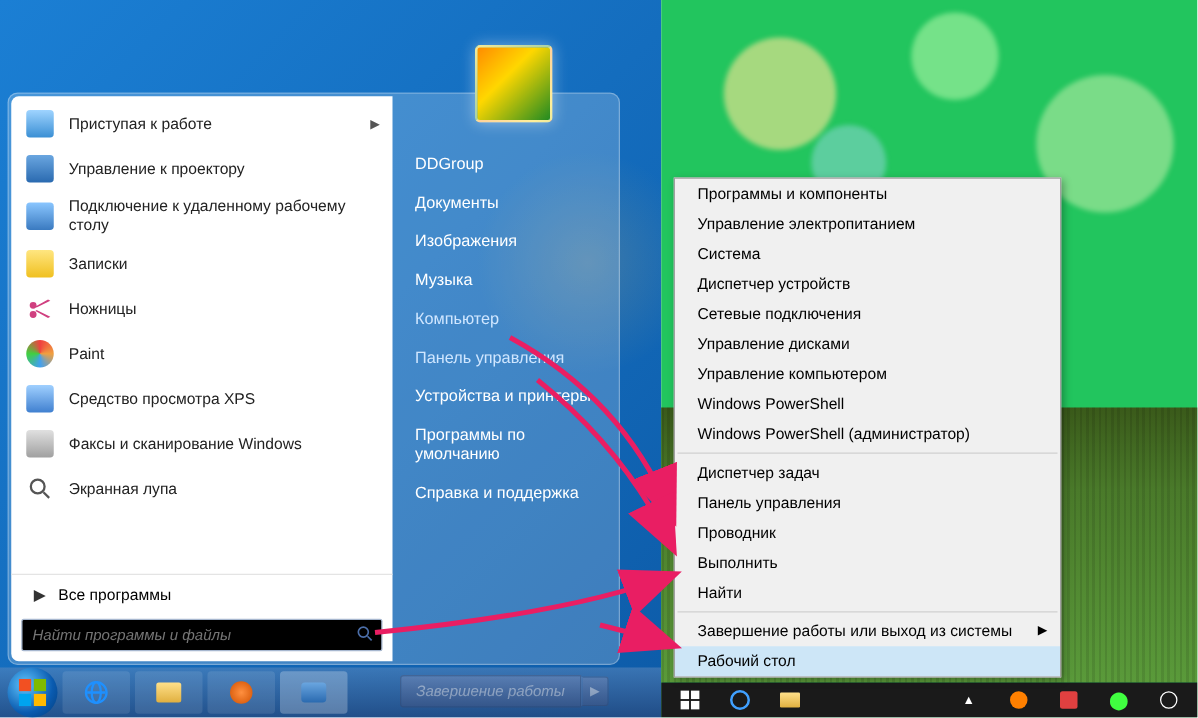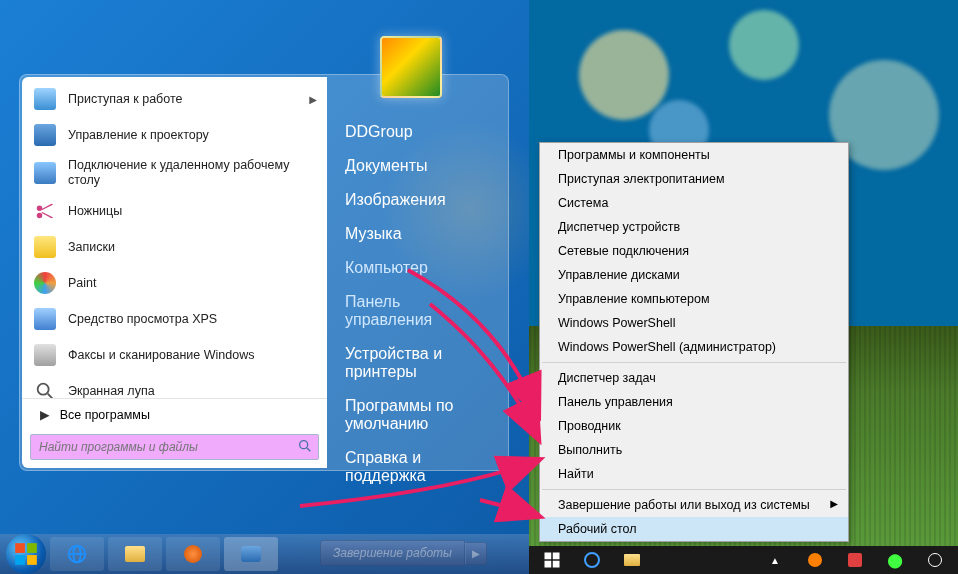--- a/index.html
+++ b/index.html
@@ -3,48 +3,48 @@
 <meta charset="utf-8">
 <style>
 * { margin: 0; padding: 0; box-sizing: border-box; font-family: "Segoe UI", Tahoma, sans-serif; }
 body { width: 958px; height: 574px; overflow: hidden; position: relative; }
 
 
 .win7 { position: absolute; left: 0; top: 0; width: 529px; height: 574px; background: linear-gradient(135deg, #1b7fd4, #0d5ba8); }
 .win7-bg-circles { position: absolute; inset: 0; opacity: 0.3; }
 .win7-bg-circles::before { content: ""; position: absolute; left: 380px; top: 120px; width: 180px; height: 180px; border-radius: 50%; background: radial-gradient(circle, rgba(255,200,100,0.6), transparent 70%); }
 
-.start-menu { position: absolute; left: 19px; top: 74px; width: 490px; height: 397px; background: rgba(255,255,255,0.2); border-radius: 8px; border: 1px solid rgba(255,255,255,0.3); display: flex; }
+.start-menu { position: absolute; left: 6px; top: 74px; width: 490px; height: 458px; background: rgba(255,255,255,0.2); border-radius: 8px; border: 1px solid rgba(255,255,255,0.3); display: flex; }
 .left-panel { width: 305px; background: #fff; border-radius: 6px 0 0 6px; margin: 2px 0 2px 2px; display: flex; flex-direction: column; }
 .prog-list { flex: 1; padding: 4px 2px; overflow: hidden; }
 .prog-item { display: flex; align-items: center; padding: 5px 8px; font-size: 12.5px; color: #222; cursor: default; min-height: 34px; }
 .prog-icon { width: 26px; height: 26px; margin-right: 10px; flex-shrink: 0; display: flex; align-items: center; justify-content: center; }
 .prog-label { flex: 1; line-height: 1.2; }
 .prog-arrow { color: #555; font-size: 10px; }
 .all-prog { border-top: 1px solid #e4e4e4; padding: 8px 8px; display: flex; align-items: center; font-size: 12.5px; }
 .all-prog .arrow { margin: 0 10px; color: #333; }
 .search-box { margin: 4px 8px 8px; position: relative; }
-.search-input { width: 100%; padding: 5px 28px 5px 8px; border: 1px solid #a7b7cf; border-radius: 2px; font-size: 12px; font-style: italic; color: #666; background: #f0abfc; }
+.search-input { width: 100%; padding: 5px 28px 5px 8px; border: 1px solid #a7b7cf; border-radius: 2px; font-size: 12px; font-style: italic; color: #666; background: #000000; }
 .search-icon { position: absolute; right: 6px; top: 4px; color: #4b6ea9; }
 
 .right-panel { flex: 1; padding: 40px 14px 10px; color: #fff; position: relative; }
-.rp-item { padding: 8px 4px; font-size: 16px; cursor: default; }
+.rp-item { padding: 8px 4px; font-size: 13px; cursor: default; }
 .rp-item.blue { color: #cfe6ff; }
 .avatar { position: absolute; left: 380px; top: 36px; width: 62px; height: 62px; border: 2px solid rgba(255,255,255,0.6); border-radius: 4px; background: linear-gradient(135deg, #ff8c00, #ffd700 40%, #228b22); box-shadow: 0 0 12px rgba(255,255,255,0.4); z-index: 5; }
 .shutdown { position: absolute; bottom: 8px; left: 320px; display: flex; align-items: center; }
 .shutdown-btn { background: linear-gradient(#5a7fb8, #3a5f98); color: #fff; border: 1px solid #2a4a7a; padding: 5px 12px; font-size: 12px; border-radius: 3px 0 0 3px; font-style: italic; }
 .shutdown-arrow { background: linear-gradient(#5a7fb8, #3a5f98); border: 1px solid #2a4a7a; border-left: 1px solid #6a8fc8; padding: 5px 6px; border-radius: 0 3px 3px 0; color: #fff; font-size: 10px; }
 
 .taskbar7 { position: absolute; left: 0; bottom: 0; width: 529px; height: 40px; background: linear-gradient(rgba(100,140,190,0.5), rgba(40,70,120,0.7)); display: flex; align-items: center; padding: 0 6px; gap: 4px; }
 .tb7-btn { width: 54px; height: 34px; border-radius: 3px; background: rgba(255,255,255,0.1); display: flex; align-items: center; justify-content: center; }
 .tb7-btn.active { background: rgba(255,255,255,0.25); }
 .orb { width: 40px; height: 40px; border-radius: 50%; background: radial-gradient(circle at 35% 35%, #5fc6ff, #0a5bb0 60%, #023a78); display: flex; align-items: center; justify-content: center; }
 
 
-.win8 { position: absolute; left: 529px; top: 0; width: 429px; height: 574px; background: #0369a1; }
+.win8 { position: absolute; left: 529px; top: 0; width: 429px; height: 574px; background: #22c55e; }
 .win8-bg { position: absolute; inset: 0; }
 .bokeh { position: absolute; border-radius: 50%; filter: blur(2px); }
 .grass { position: absolute; left: 0; bottom: 28px; width: 100%; height: 220px; background: linear-gradient(#3a5a1a, #4a7a2a 30%, #5a9a3a); }
 .grass::before { content: ""; position: absolute; inset: 0; background: repeating-linear-gradient(90deg, rgba(0,0,0,0.1) 0 2px, transparent 2px 5px); }
 
 .ctx-menu { position: absolute; left: 10px; top: 142px; width: 310px; background: #f0f0f0; border: 1px solid #a0a0a0; box-shadow: 2px 2px 6px rgba(0,0,0,0.3); z-index: 10; font-size: 12.5px; }
 .ctx-item { padding: 5px 18px; cursor: default; position: relative; }
 .ctx-item:hover, .ctx-item.hover { background: #cde6f7; }
 .ctx-sep { height: 1px; background: #d0d0d0; margin: 3px 2px; }
 .ctx-arrow { position: absolute; right: 10px; top: 5px; font-size: 10px; }
@@ -82,31 +82,31 @@
           <span class="prog-label">Управление к проектору</span>
         </div>
         <div class="prog-item">
           <span class="prog-icon">
               <span class="ico-box" style="background:linear-gradient(#8ac6ff,#3a7ac0)"></span>
             </span>
           <span class="prog-label">Подключение к удаленному рабочему столу</span>
         </div>
         <div class="prog-item">
           <span class="prog-icon">
+              <span class="ico-box" style="background:linear-gradient(#ffe680,#f0c020)"></span>
+            </span>
+          <span class="prog-label">Записки</span>
+        </div>
+        <div class="prog-item">
+          <span class="prog-icon">
               <svg width="22" height="22" viewBox="0 0 24 24">
                 <path d="M6 6a3 3 0 1 0 0 6 3 3 0 0 0 0-6zm0 8a3 3 0 1 0 0 6 3 3 0 0 0 0-6zm3-3l12-6-2-1-11 6zm0 2l12 6-2 1-11-6z" fill="#d04080"></path>
               </svg>
             </span>
           <span class="prog-label">Ножницы</span>
-        </div>
-        <div class="prog-item">
-          <span class="prog-icon">
-              <span class="ico-box" style="background:linear-gradient(#ffe680,#f0c020)"></span>
-            </span>
-          <span class="prog-label">Записки</span>
         </div>
         <div class="prog-item">
           <span class="prog-icon">
               <span class="ico-box" style="background:conic-gradient(#f04040,#f0a040,#40a0f0,#40d040,#f04040);border-radius:50%"></span>
             </span>
           <span class="prog-label">Paint</span>
         </div>
         <div class="prog-item">
           <span class="prog-icon">
               <span class="ico-box" style="background:linear-gradient(#a0d0ff,#4080d0)"></span>
@@ -192,21 +192,21 @@
   <div class="win8-bg">
     <div class="bokeh" style="left:50px;top:30px;width:90px;height:90px;background:rgba(255,230,150,0.6)"></div>
     <div class="bokeh" style="left:200px;top:10px;width:70px;height:70px;background:rgba(200,255,180,0.5)"></div>
     <div class="bokeh" style="left:300px;top:60px;width:110px;height:110px;background:rgba(255,255,200,0.4)"></div>
     <div class="bokeh" style="left:120px;top:100px;width:60px;height:60px;background:rgba(180,220,255,0.4)"></div>
     <div class="grass"></div>
   </div>
 
   <div class="ctx-menu">
     <div class="ctx-item">Программы и компоненты</div>
-    <div class="ctx-item">Приступая электропитанием</div>
+    <div class="ctx-item">Управление электропитанием</div>
     <div class="ctx-item">Система</div>
     <div class="ctx-item">Диспетчер устройств</div>
     <div class="ctx-item">Сетевые подключения</div>
     <div class="ctx-item">Управление дисками</div>
     <div class="ctx-item">Управление компьютером</div>
     <div class="ctx-item">Windows PowerShell</div>
     <div class="ctx-item">Windows PowerShell (администратор)</div>
     <div class="ctx-sep"></div>
     <div class="ctx-item">Диспетчер задач</div>
     <div class="ctx-item">Панель управления</div>

